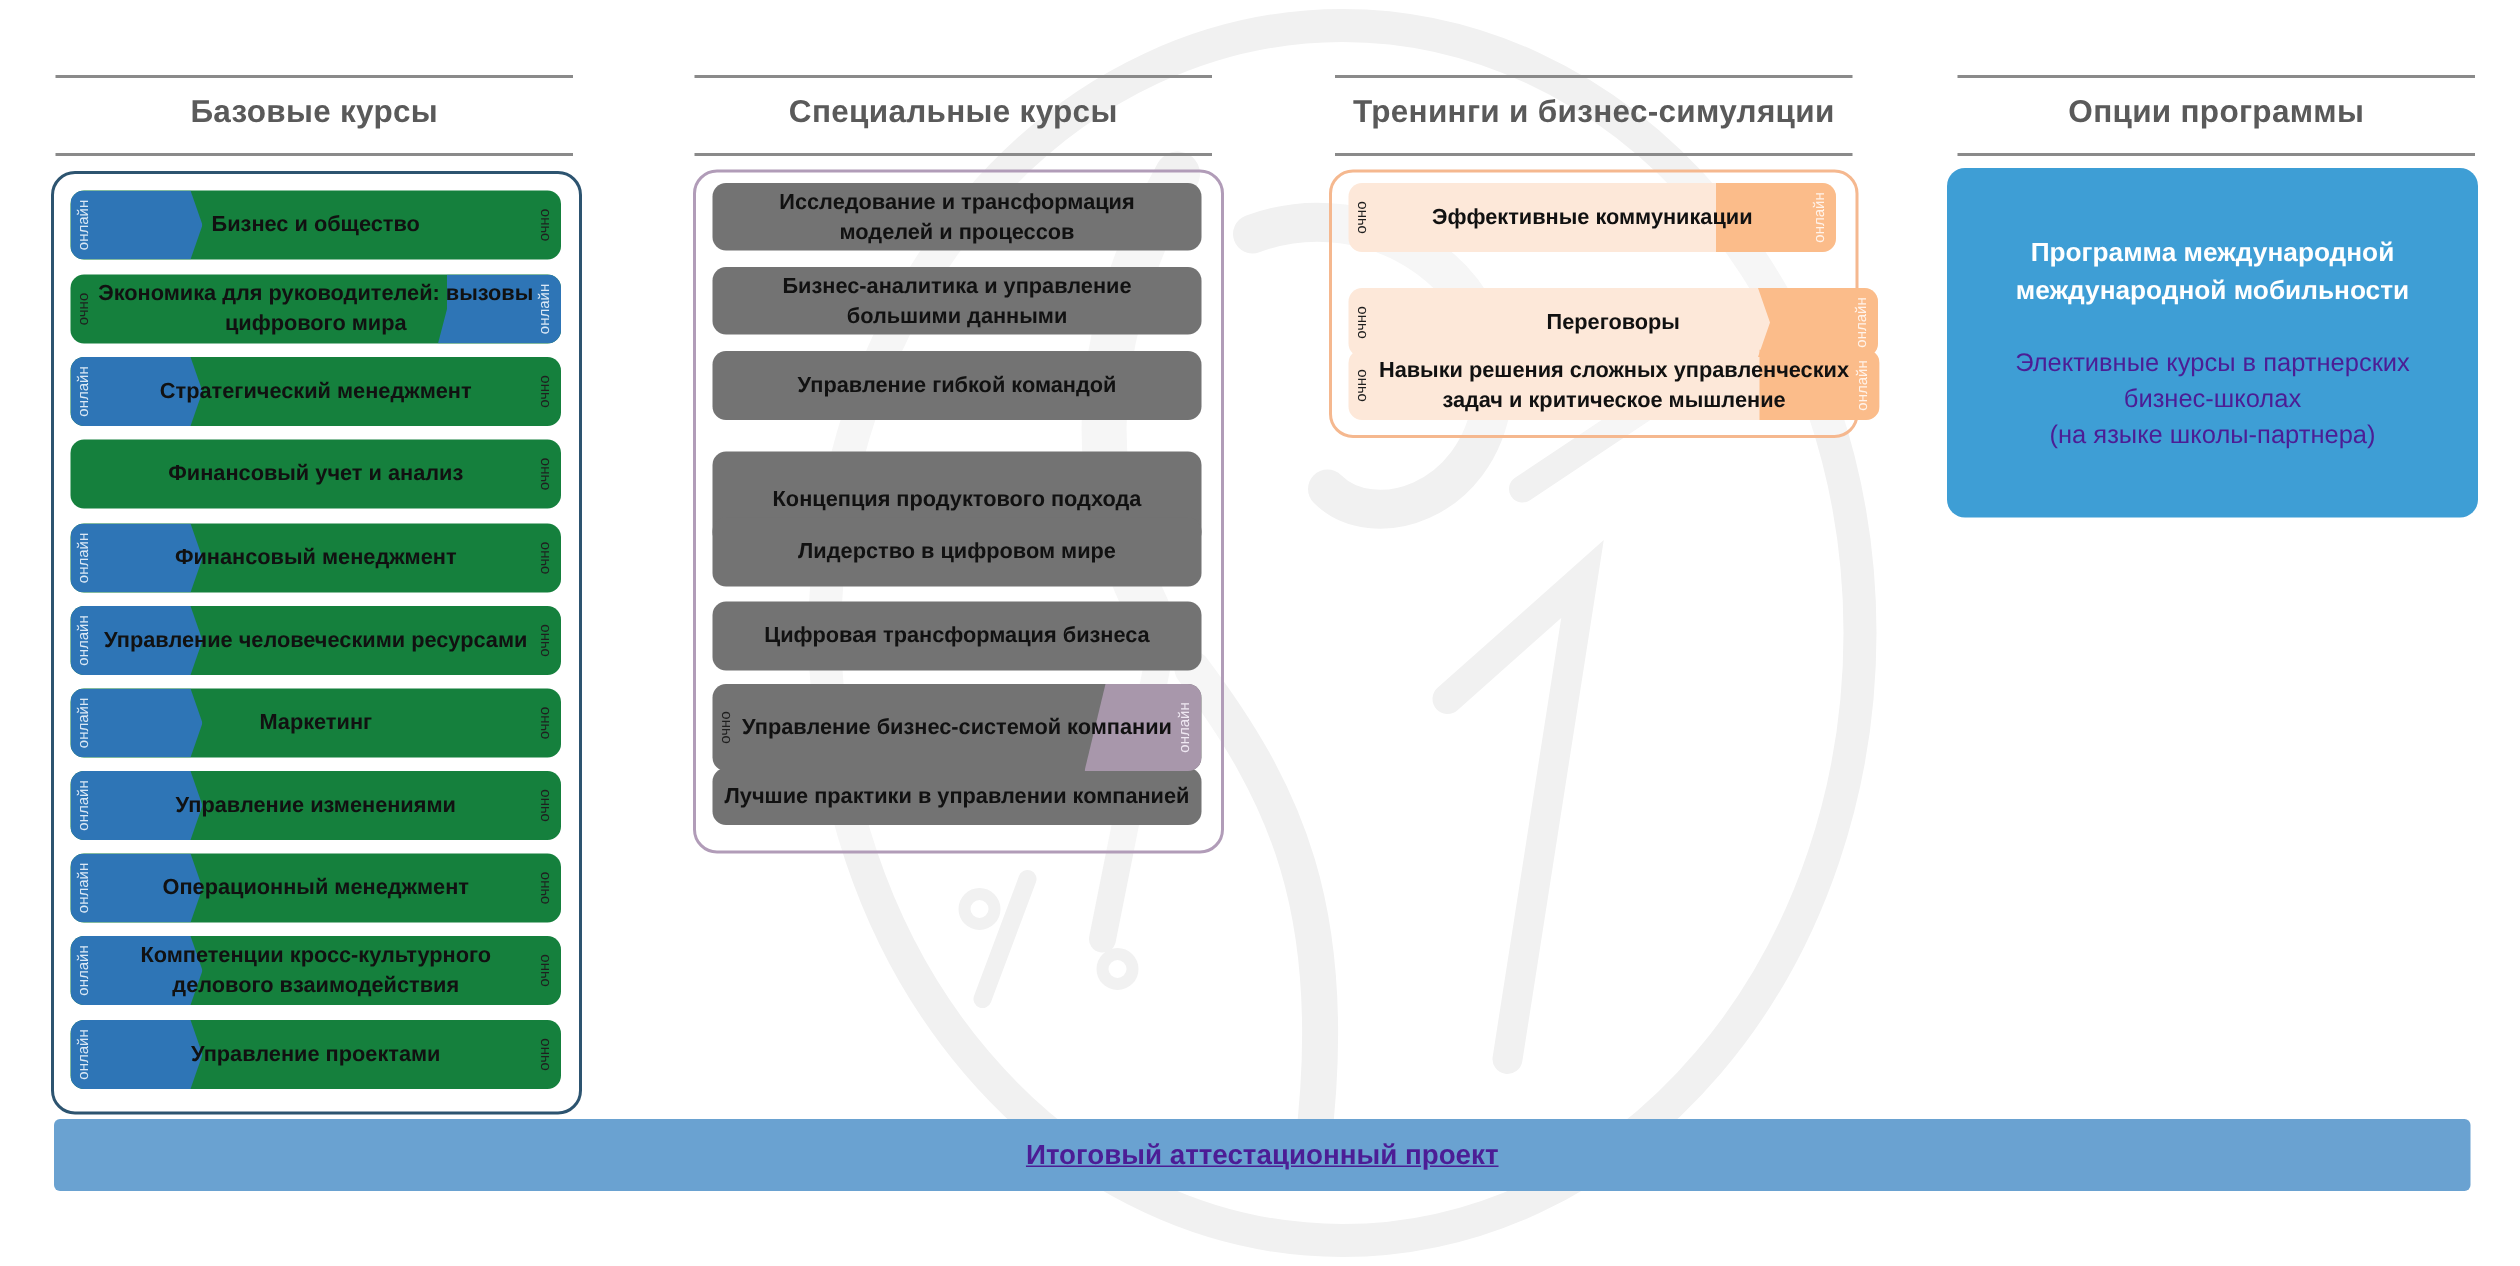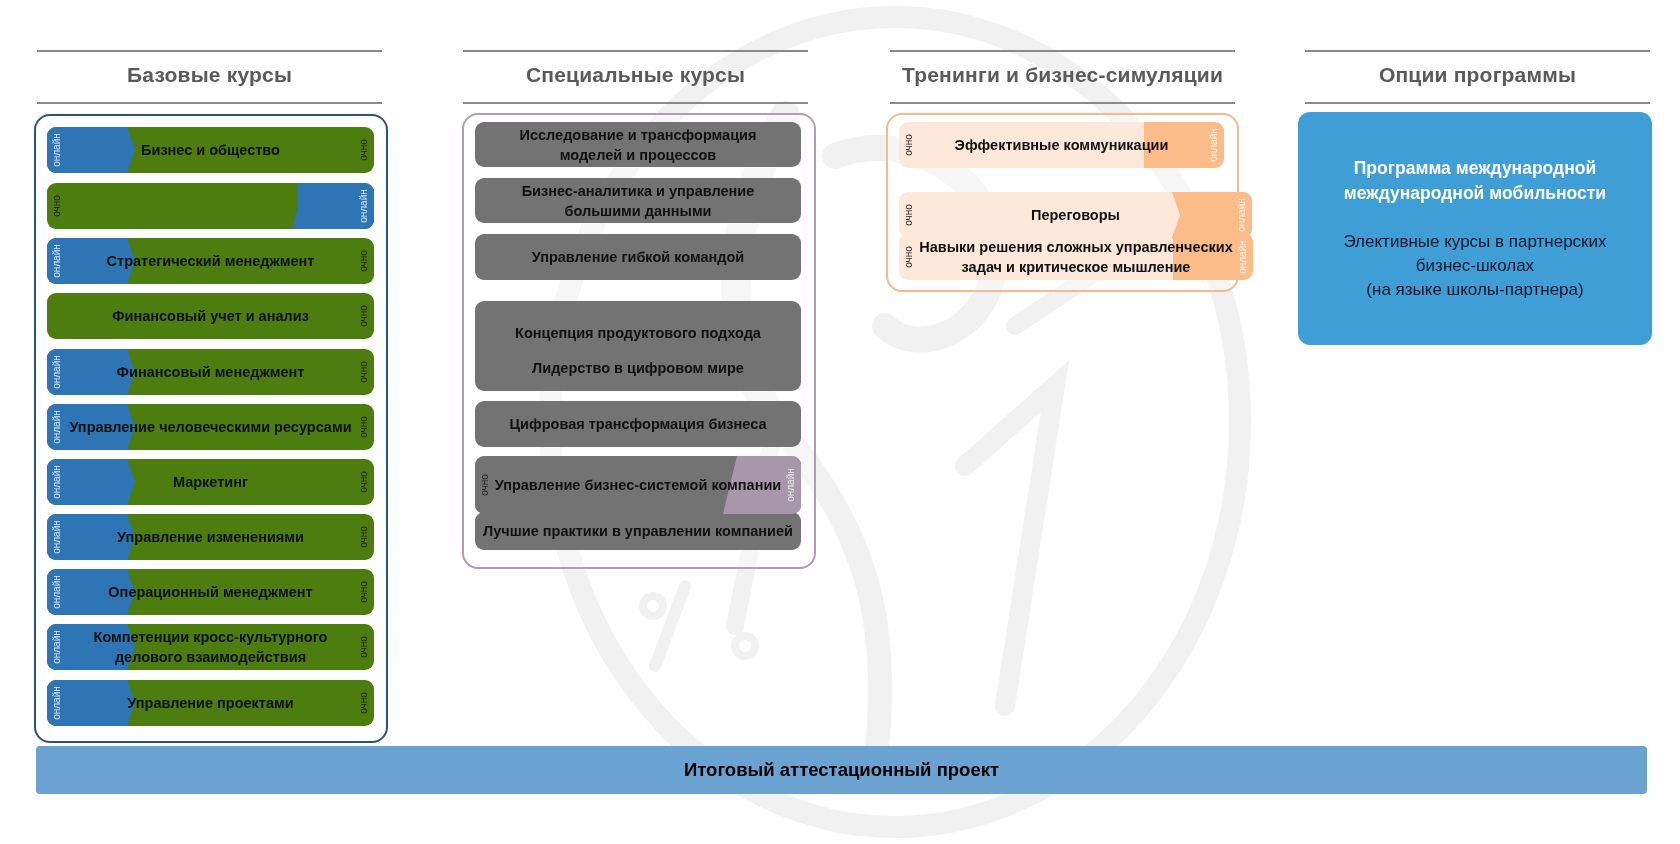--- a/index.html
+++ b/index.html
@@ -31,21 +31,21 @@
   .item .accent { position:absolute; top:0; bottom:0; z-index:1; }
   .tag {
     position:absolute; top:0; bottom:0; width:14px; z-index:4;
     display:flex; align-items:center; justify-content:center;
   }
   .tag span { transform:rotate(-90deg); white-space:nowrap; font-size:10px; line-height:10px; }
   .tag.left { left:3px; }
   .tag.right { right:3px; }
 
   
-  .basic .item { left:11px; width:327px; height:46px; background:#4d7c0f; }
+  .basic .item { left:11px; width:327px; height:46px; background:#15803d; }
   .basic .accent.left-chev { left:0; width:88px; background:#2e75b6; clip-path:polygon(0 0, 80px 0, 88px 50%, 80px 100%, 0 100%); }
   .basic .accent.right-block { right:0; width:82px; background:#2e75b6; clip-path:polygon(6px 0, 100% 0, 100% 100%, 0 100%, 6px 50%); }
   .basic .tag span { color:#1f1f1f; }
   .basic .tag.online span { color:#dbe8f5; }
 
   
   .special .item { left:11px; width:326px; background:#737373; }
   .special .accent.right-block { right:0; width:78px; background:#a897ab; clip-path:polygon(14px 0, 100% 0, 100% 100%, 0 100%); }
   .special .tag span { color:#1f1f1f; }
   .special .tag.online span { color:#efe8f2; }
@@ -55,27 +55,27 @@
   .training .accent.right-block { right:0; width:80px; background:#fbbc8a; }
   .training .accent.right-block.chev { clip-path:polygon(0 0, 100% 0, 100% 100%, 0 100%, 8px 50%); }
   .training .tag span { color:#1f1f1f; }
   .training .tag.online span { color:#fff3ea; }
 
   .options-box {
     position:absolute; left:1298px; top:112px; width:354px; height:233px;
     background:#3e9ed5; border-radius:12px; z-index:2; color:#ffffff; text-align:center;
   }
   .options-box .opt-title { margin-top:44px; font-size:17.5px; font-weight:bold; line-height:25px; }
-  .options-box .opt-desc { margin-top:24px; font-size:17px; line-height:24px; color:#0f172a; }
+  .options-box .opt-desc { margin-top:24px; font-size:17px; line-height:24px; color:#4c1d95; }
 
   .final-bar {
     position:absolute; left:36px; top:746px; width:1611px; height:48px;
     background:#6aa2d1; border-radius:4px; z-index:2;
     display:flex; align-items:center; justify-content:center;
-    color:#000000; font-weight:bold; font-size:18.5px;
+    color:#4c1d95; font-weight:bold; font-size:18.5px;text-decoration:underline;
   }
 </style>
 </head>
 <body>
 
 <svg class="watermark" viewBox="0 0 720 832">
   <g fill="none" stroke="#f1f1f1" stroke-linecap="round">
     <ellipse cx="360" cy="416" rx="345" ry="405" stroke-width="22"></ellipse>
     <path d="M250 110 C 200 200, 180 300, 230 400" stroke-width="30"></path>
     <path d="M300 150 C 380 120, 470 180, 460 260 C 450 330, 380 350, 350 320" stroke-width="26"></path>
@@ -119,20 +119,21 @@
     <div class="label">Бизнес и общество</div>
     <div class="tag right">
         <span>очно</span>
       </div>
   </div>
   <div class="item" style="top:67px;">
     <div class="accent right-block"></div>
     <div class="tag left">
         <span>очно</span>
       </div>
+    <div class="label">Экономика для руководителей: вызовы цифрового мира</div>
     <div class="tag right online">
         <span>онлайн</span>
       </div>
   </div>
   <div class="item" style="top:122px;">
     <div class="accent left-chev"></div>
     <div class="tag left online">
         <span>онлайн</span>
       </div>
     <div class="label">Стратегический менеджмент</div>

